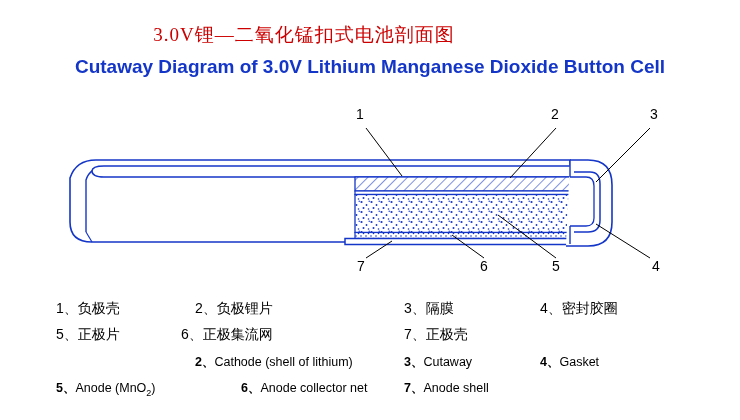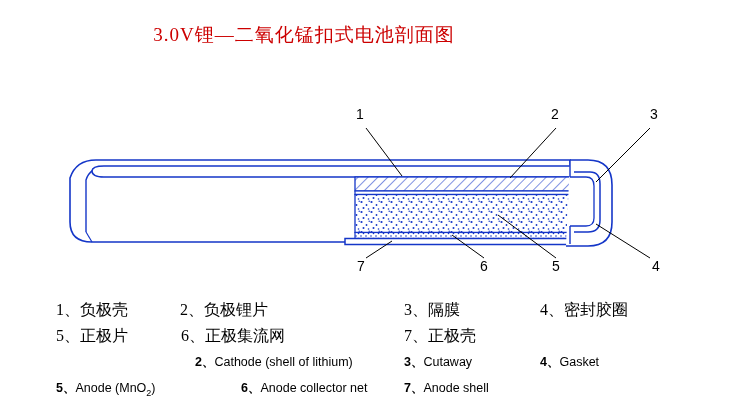--- a/index.html
+++ b/index.html
@@ -48,22 +48,22 @@
     font-size: 14px;
     color: #000000;
   }
   .legend {
     position: absolute;
     font-size: 13.5px;
     color: #000000;
     white-space: nowrap;
   }
   .legend-cn {
-    font-family: Liberation Serif, serif;
-    font-size: 16px;
+    font-family: Liberation Sans, sans-serif;
+    font-size: 14px;
   }
   .legend-en {
     font-family: "Liberation Sans", sans-serif;
     font-size: 12.5px;
   }
   .legend-en b {
     font-weight: bold;
   }
   svg.diagram {
     position: absolute;
@@ -71,20 +71,21 @@
     top: 0;
   }
   sub { font-size: 9px; }
 </style>
 </head>
 <body>
 
 <div id="stage">
 
   <div class="title-cn">3.0V锂—二氧化锰扣式电池剖面图</div>
+  <div class="title-en">Cutaway Diagram of 3.0V Lithium Manganese Dioxide Button Cell</div>
 
   <svg class="diagram" width="740" height="420">
     <defs>
 
       <pattern id="hatch" width="7" height="7" patternTransform="rotate(45)" patternUnits="userSpaceOnUse">
         <rect width="7" height="7" fill="#ffffff"></rect>
         <line x1="0" y1="0" x2="0" y2="7" stroke="#1436c8" stroke-width="1.1"></line>
       </pattern>
 
       <pattern id="speckle" width="10" height="10" patternUnits="userSpaceOnUse">
@@ -146,21 +147,21 @@
 
   <div class="callout" style="left:356px; top:106px;">1</div>
   <div class="callout" style="left:551px; top:106px;">2</div>
   <div class="callout" style="left:650px; top:106px;">3</div>
   <div class="callout" style="left:652px; top:258px;">4</div>
   <div class="callout" style="left:552px; top:258px;">5</div>
   <div class="callout" style="left:480px; top:258px;">6</div>
   <div class="callout" style="left:357px; top:258px;">7</div>
 
   <div class="legend legend-cn" style="left:56px;  top:300px;">1、负极壳</div>
-  <div class="legend legend-cn" style="left:180px; top:300px;">2、负极锂片</div>
+  <div class="legend legend-cn" style="left:195px; top:300px;">2、负极锂片</div>
   <div class="legend legend-cn" style="left:404px; top:300px;">3、隔膜</div>
   <div class="legend legend-cn" style="left:540px; top:300px;">4、密封胶圈</div>
 
   <div class="legend legend-cn" style="left:56px;  top:326px;">5、正极片</div>
   <div class="legend legend-cn" style="left:181px; top:326px;">6、正极集流网</div>
   <div class="legend legend-cn" style="left:404px; top:326px;">7、正极壳</div>
 
   <div class="legend legend-en" style="left:195px; top:354px;">
     <b>2、</b><span>Cathode (shell of lithium)</span>
   </div>

